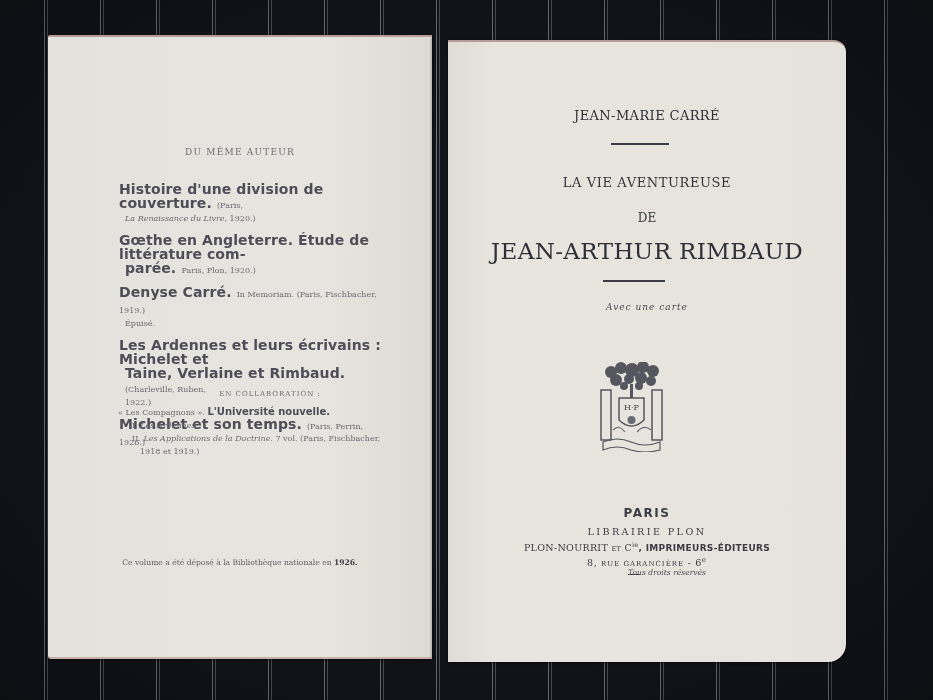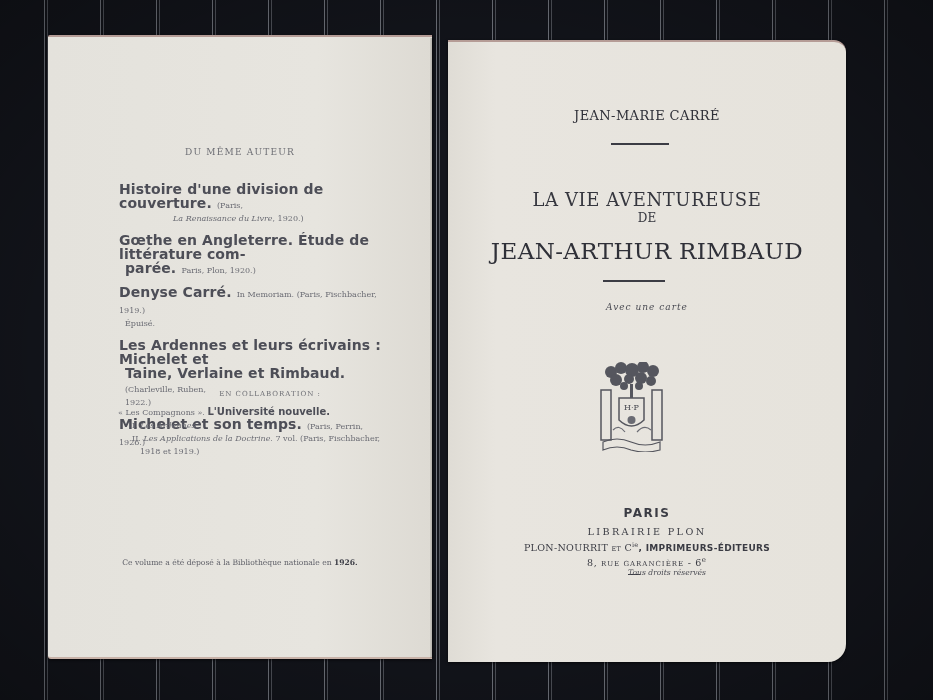--- a/index.html
+++ b/index.html
@@ -49,21 +49,21 @@
       font-family: "DejaVu Serif", serif; font-size: 9px; letter-spacing: 1.2px;
       color: #6d6e74;
     }
     .lp-list { position: absolute; left: 71px; top: 145px; width: 272px; }
     .lp-entry { margin-bottom: 8px; color: #55565e; }
     .lp-entry .t {
       font-family: "DejaVu Sans", sans-serif; font-weight: bold; font-size: 14px;
       color: #4d4e57; letter-spacing: 0.1px;
     }
     .lp-entry .m { font-family: "DejaVu Serif", serif; font-size: 8px; color: #6a6b73; }
-    .lp-entry .m i { font-style: italic; margin-left: 48px; }
+    .lp-entry .m i { font-style: italic; }
     .lp-entry .line { line-height: 13px; }
     .lp-entry .indent { padding-left: 6px; }
     .lp-collab-h {
       position: absolute; left: 0; width: 100%; top: 353px; text-align: center;
       font-size: 7px; letter-spacing: 1px; color: #6d6e74; padding-left: 30px;
     }
     .lp-collab { position: absolute; left: 70px; top: 368px; width: 272px; color: #6a6b73; }
     .lp-collab .row { font-size: 8px; line-height: 13px; }
     .lp-collab .big { font-family: "DejaVu Sans", sans-serif; font-weight: bold; font-size: 10px; color: #4d4e57; }
     .lp-collab .sub { padding-left: 14px; }
@@ -71,21 +71,21 @@
     .lp-footnote {
       position: absolute; left: 0; width: 100%; top: 521px; text-align: center;
       font-size: 7.6px; color: #5f6068;
     }
     .lp-footnote b { color: #3f4048; }
     
     .rp-center { position: absolute; left: 0; width: 100%; text-align: center; }
     .rp-author { top: 66px; font-size: 13px; letter-spacing: 0.4px; color: #2f3038; }
     .rule { position: absolute; height: 1.5px; background: #3b3c44; }
     .rp-rule1 { left: 163px; width: 58px; top: 101px; }
-    .rp-title1 { top: 147px; font-size: 18px; letter-spacing: 0.6px; color: #35363e; }
+    .rp-title1 { top: 133px; font-size: 13px; letter-spacing: 0.6px; color: #35363e; }
     .rp-de { top: 169px; font-size: 12px; color: #35363e; }
     .rp-title2 { top: 196px; font-size: 23px; letter-spacing: 0.4px; color: #2f3038; }
     .rp-rule2 { left: 155px; width: 62px; top: 238px; }
     .rp-carte { top: 260px; font-size: 9px; font-style: italic; color: #4a4b53; letter-spacing: 1px; }
     .emblem { position: absolute; left: 151px; top: 320px; width: 65px; height: 90px; }
     .rp-city { top: 464px; font-family: "DejaVu Sans", sans-serif; font-weight: bold; font-size: 12px; letter-spacing: 1.5px; color: #3b3c44; }
     .rp-pub { top: 484px; font-size: 9.6px; letter-spacing: 2.4px; color: #3b3c44; }
     .rp-printer { top: 499px; font-size: 9.5px; color: #3b3c44; letter-spacing: 0.3px; }
     .rp-printer .sm { font-size: 6.5px; }
     .rp-printer .bold { font-family: "DejaVu Sans", sans-serif; font-weight: bold; font-size: 9px; }

